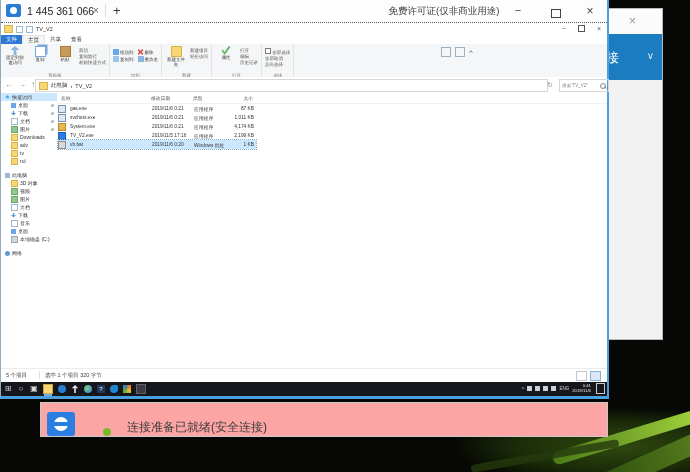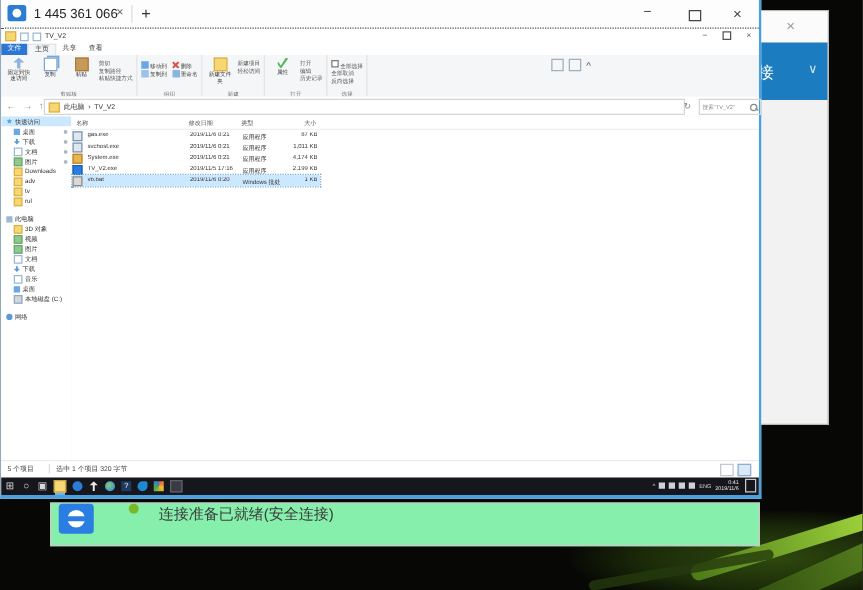--- a/index.html
+++ b/index.html
@@ -17,22 +17,22 @@
     background:#24390d;transform:rotate(-10deg);opacity:.8}
   
   #bgwin{position:absolute;left:605px;top:8px;width:57px;height:330px;background:#f2f2f2;
     border:1px solid #b9b9b9;border-left:none}
   #bgwin .bw-title{height:25px;background:#fbfbfb;position:relative}
   #bgwin .bw-close{position:absolute;left:24px;top:6px;color:#9a9a9a;font-size:12px;line-height:12px}
   #bgwin .bw-blue{height:46px;background:#1b7dc0;color:#fff;position:relative}
   #bgwin .bw-tab{position:absolute;left:1px;top:15px;font-size:13px}
   #bgwin .bw-chev{position:absolute;right:8px;top:16px;font-size:10px;color:#cfe6f5}
   
-  #mainstrip{position:absolute;left:40px;top:402px;width:566px;height:33px;background:#86efac;
-    border:1px solid #c9c9c9;display:flex;align-items:flex-start}
+  #mainstrip{position:absolute;left:40px;top:402px;width:566px;height:33px;background:#fca5a5;
+    border:1px solid #c9c9c9;display:flex;align-items:flex-end}
   .tv-logo{width:28px;height:24px;background:#2a7de1;border-radius:3px;margin-left:6px;position:relative}
   .tv-logo i{position:absolute;left:7px;top:5px;width:14px;height:14px;background:#fff;border-radius:50%}
   .tv-logo b{position:absolute;left:4px;top:10px;width:20px;height:4px;background:#2a7de1}
   .status-dot{width:8px;height:8px;border-radius:50%;background:#7ab827;margin-left:28px}
   #mainstrip .status-text{margin-left:16px;font-size:12px;color:#3c3c3c}
   
   #session{position:absolute;left:0;top:0;width:606px;height:396px;background:#fff;
     border-right:2px solid #4aa0df;border-bottom:3px solid #4aa0df;border-left:1px solid #95aabb}
   
   .titlebar{position:absolute;left:0;top:0;right:0;height:22px;background:#fdfdfd;border-bottom:1px solid #e6e6e6}
@@ -204,20 +204,21 @@
 <div id="session">
 
   <div class="titlebar">
     <div class="tab-icon">
         <i></i>
       </div>
     <span class="tab-label">1 445 361 066</span>
     <span class="tab-close">×</span>
     <span class="tab-sep"></span>
     <span class="newtab">+</span>
+    <span class="license">免费许可证(仅非商业用途)</span>
     <span class="wc wc-min">−</span>
     <span class="wc wc-max"><i></i></span>
     <span class="wc wc-close">×</span>
   </div>
 
   <div class="tv-toolbar">
     <span class="xbig">×</span>
     <span class="bolt">⚡</span>
     <span class="mi">动作</span>
     <span class="caret">▾</span>

